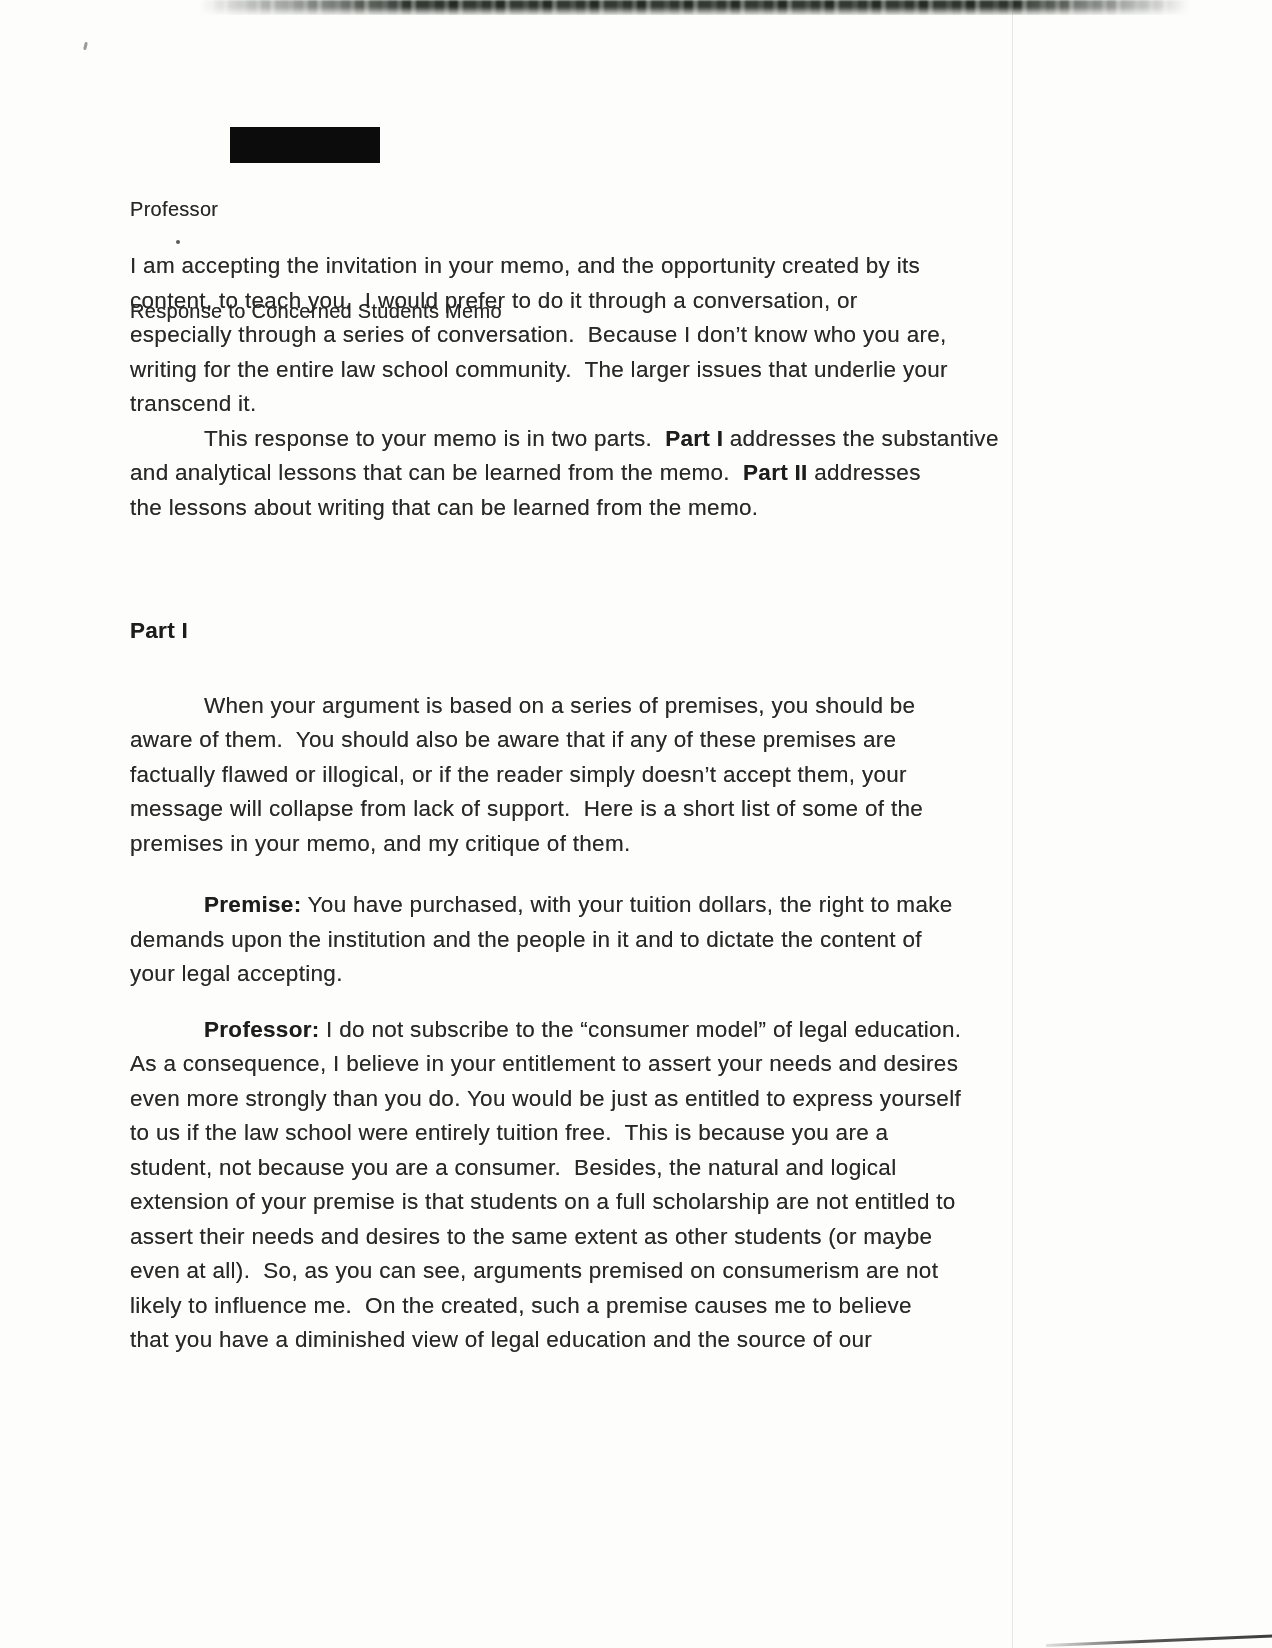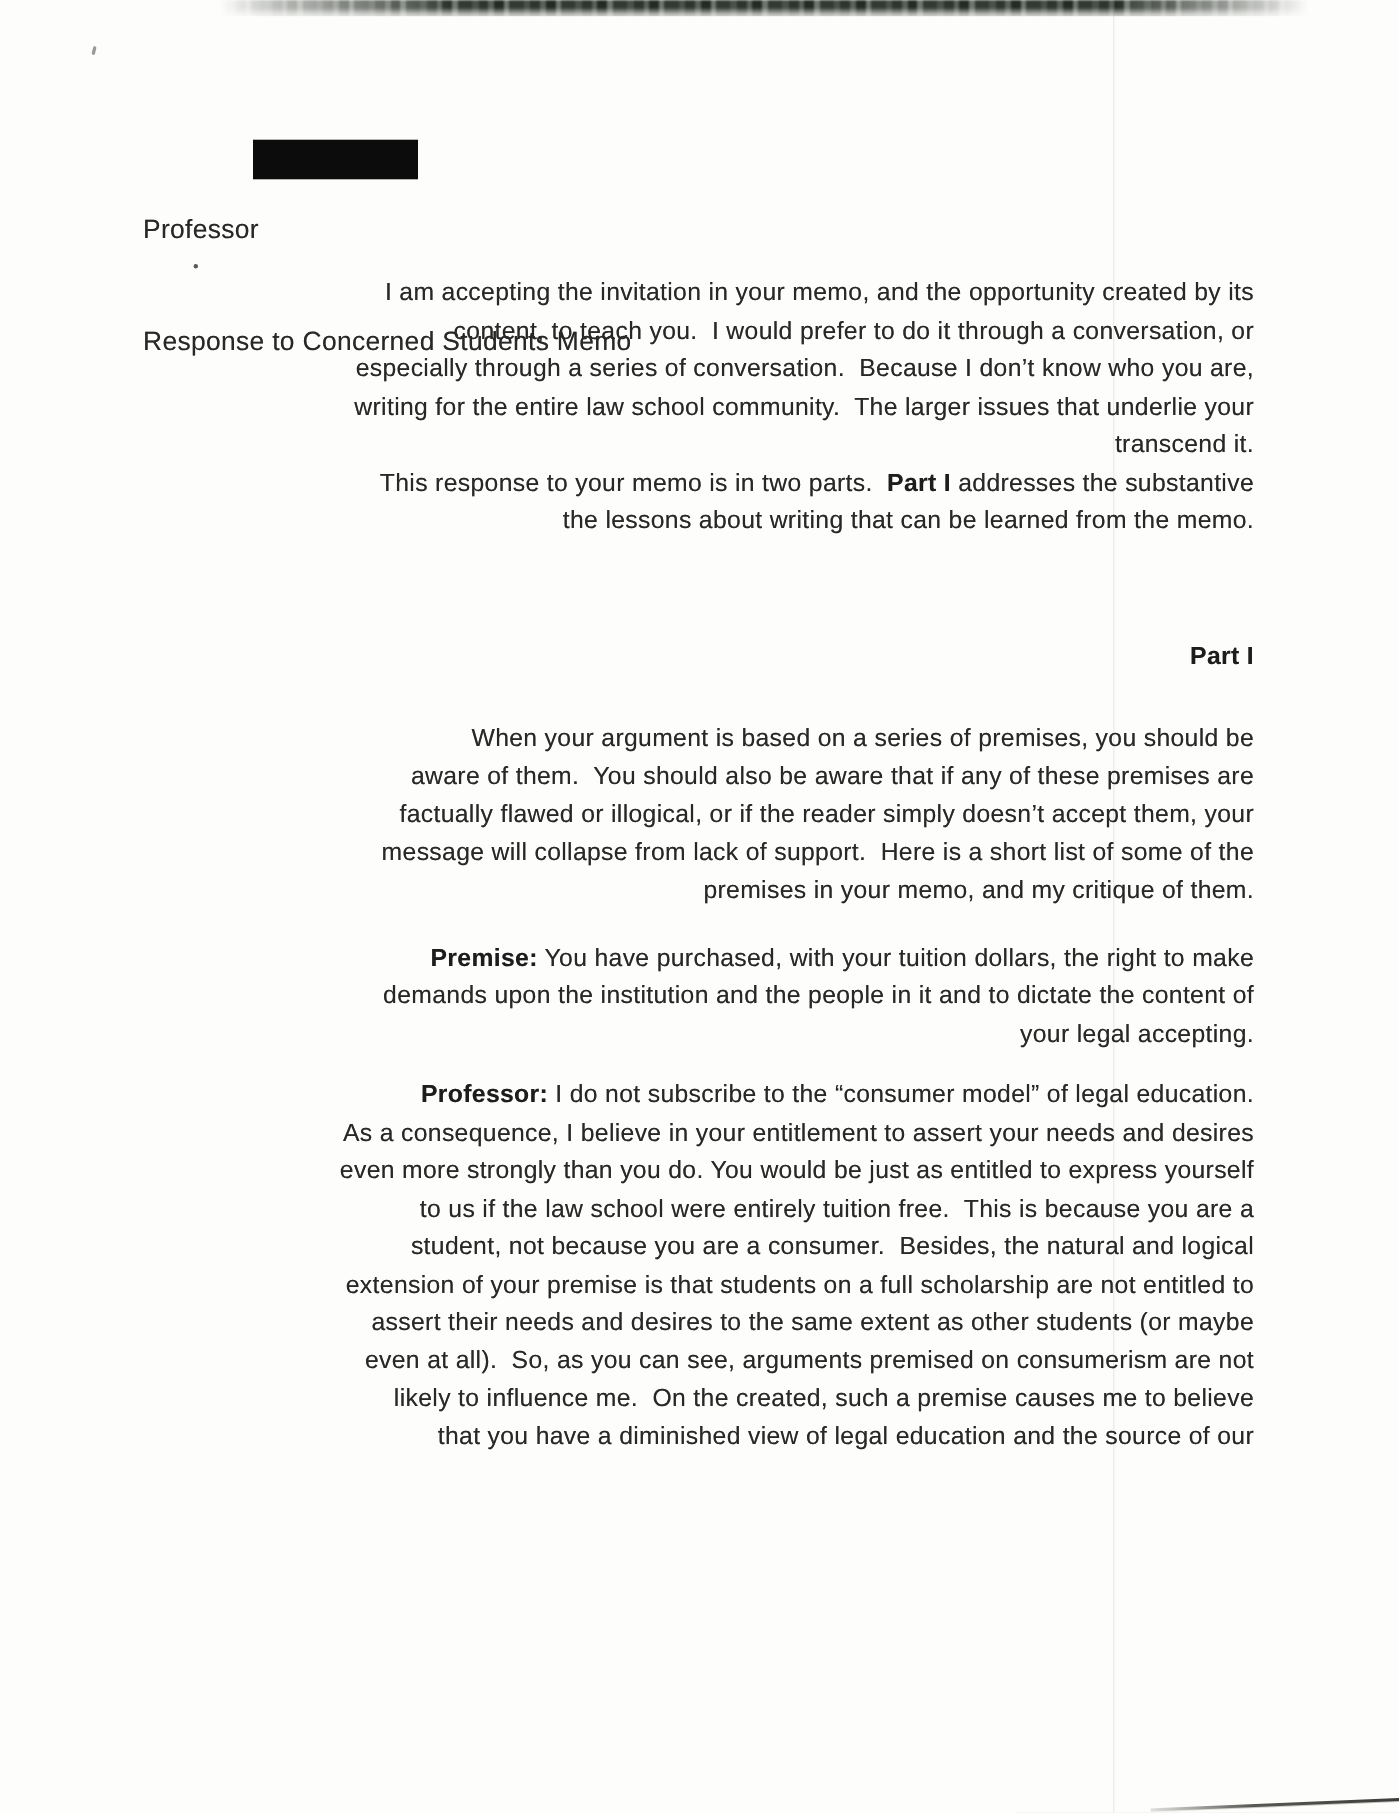--- a/index.html
+++ b/index.html
@@ -45,21 +45,21 @@
     position: absolute; left: 84px; top: 42px; width: 3px; height: 8px;
     background: #9a9a98; transform: rotate(14deg); border-radius: 2px;
   }
   .speck-2 {
     position: absolute; left: 176px; top: 240px; width: 4px; height: 4px;
     background: #5a5a58; border-radius: 50%;
   }
   .header {
     position: absolute;
     left: 130px; top: 124px;
-    font-size: 24px;
+    font-size: 20px;
     letter-spacing: 0.3px;
     line-height: 34px;
     white-space: pre;
     text-shadow: 0 0 0.6px rgba(45,45,45,0.55);
   }
   .redaction {
     position: absolute;
     left: 230px; top: 127px;
     width: 150px; height: 36px;
     background: #0c0c0c;
@@ -69,21 +69,20 @@
     left: 130px; top: 240px;
     width: 1010px;
     font-size: 22.5px;
     letter-spacing: 0.3px;
     text-shadow: 0 0 0.6px rgba(45,45,45,0.55);
   }
   .line {
     height: 34.5px;
     line-height: 34.5px;
     white-space: pre;
-    text-align: right;
   }
   .para.indent .line:first-child { padding-left: 74px; }
   .bold { font-weight: 700; color: #1d1d1d; }
   .para:nth-child(1) { margin-top: 9px;  }  
   .para:nth-child(2) { }
   .para:nth-child(3) { margin-top: 89px; }  
   .para:nth-child(4) { margin-top: 40px; }
   .para:nth-child(5) { margin-top: 27px; }
   .para:nth-child(6) { margin-top: 21px; }
 </style>
@@ -105,20 +104,21 @@
   <div class="memo-body">
       <div class="para">
         <div class="line"><span>I am accepting the invitation in your memo, and the opportunity created by its</span></div>
         <div class="line"><span>content, to teach you.  I would prefer to do it through a conversation, or</span></div>
         <div class="line"><span>especially through a series of conversation.  Because I don’t know who you are,</span></div>
         <div class="line"><span>writing for the entire law school community.  The larger issues that underlie your</span></div>
         <div class="line"><span>transcend it.</span></div>
       </div>
       <div class="para indent">
         <div class="line"><span>This response to your memo is in two parts.  </span><span class="bold">Part I</span><span> addresses the substantive</span></div>
+        <div class="line"><span>and analytical lessons that can be learned from the memo.  </span><span class="bold">Part II</span><span> addresses</span></div>
         <div class="line"><span>the lessons about writing that can be learned from the memo.</span></div>
       </div>
       <div class="para">
         <div class="line"><span class="bold">Part I</span></div>
       </div>
       <div class="para indent">
         <div class="line"><span>When your argument is based on a series of premises, you should be</span></div>
         <div class="line"><span>aware of them.  You should also be aware that if any of these premises are</span></div>
         <div class="line"><span>factually flawed or illogical, or if the reader simply doesn’t accept them, your</span></div>
         <div class="line"><span>message will collapse from lack of support.  Here is a short list of some of the</span></div>

